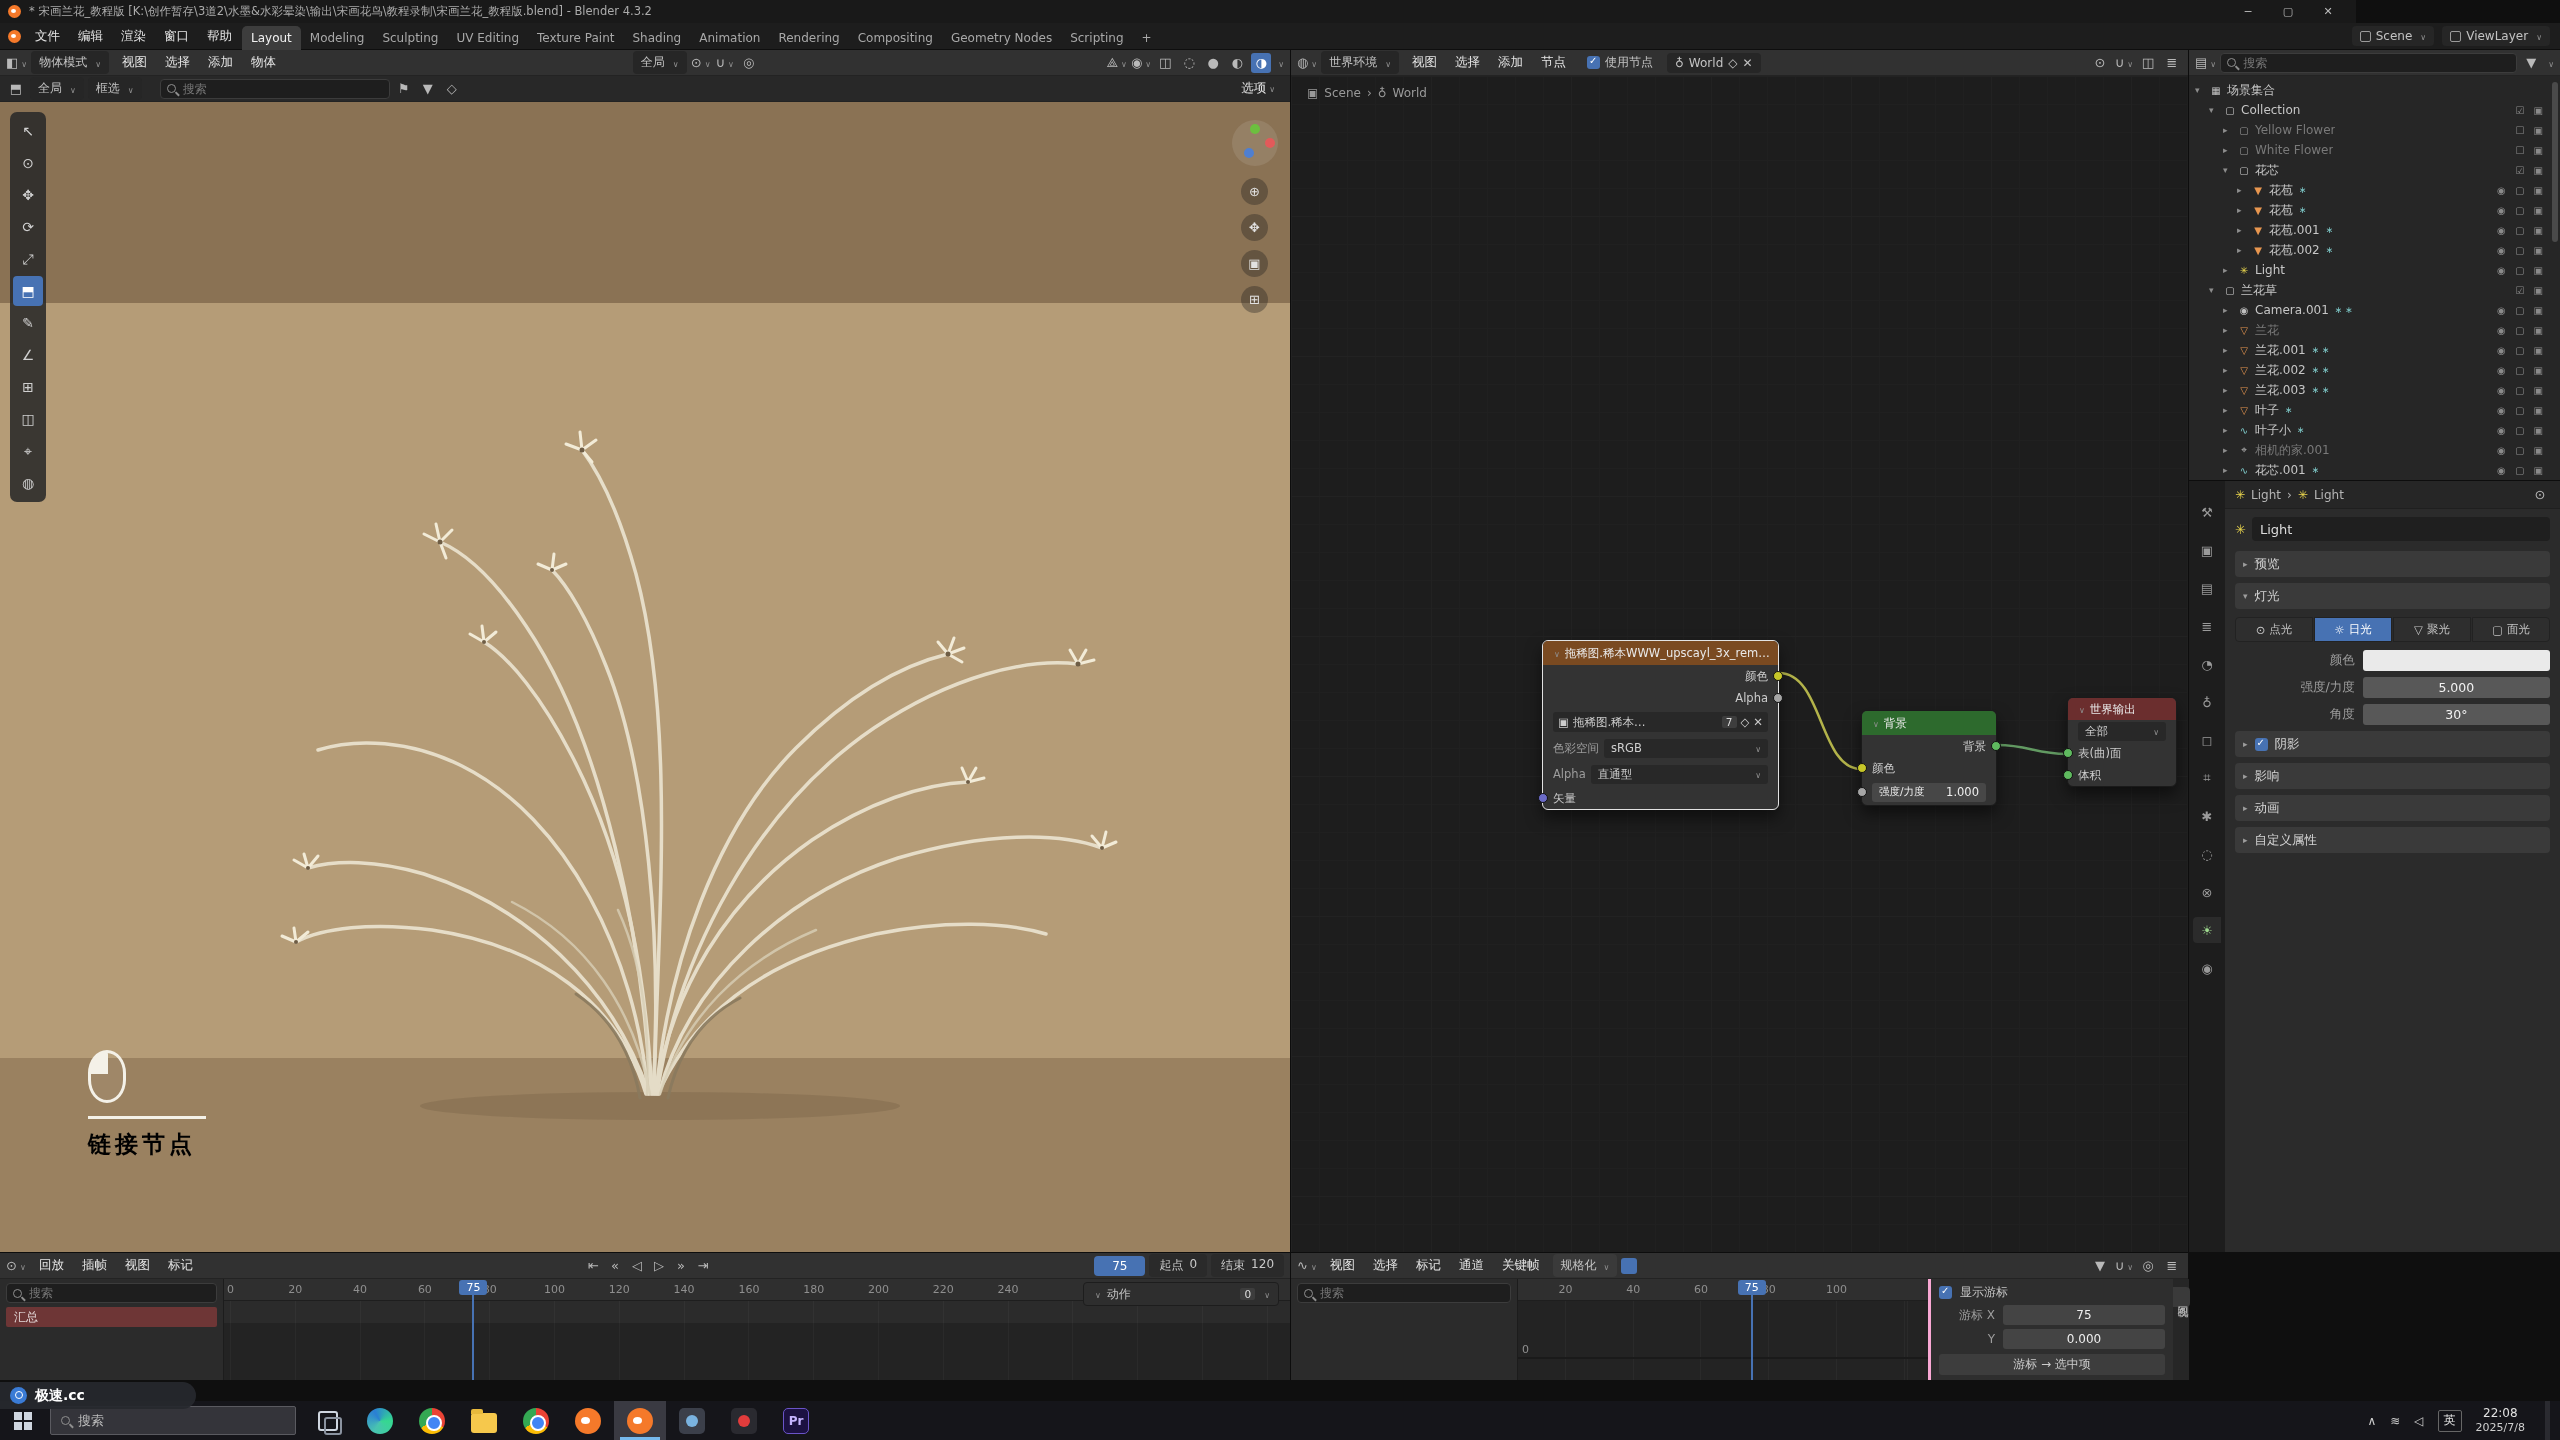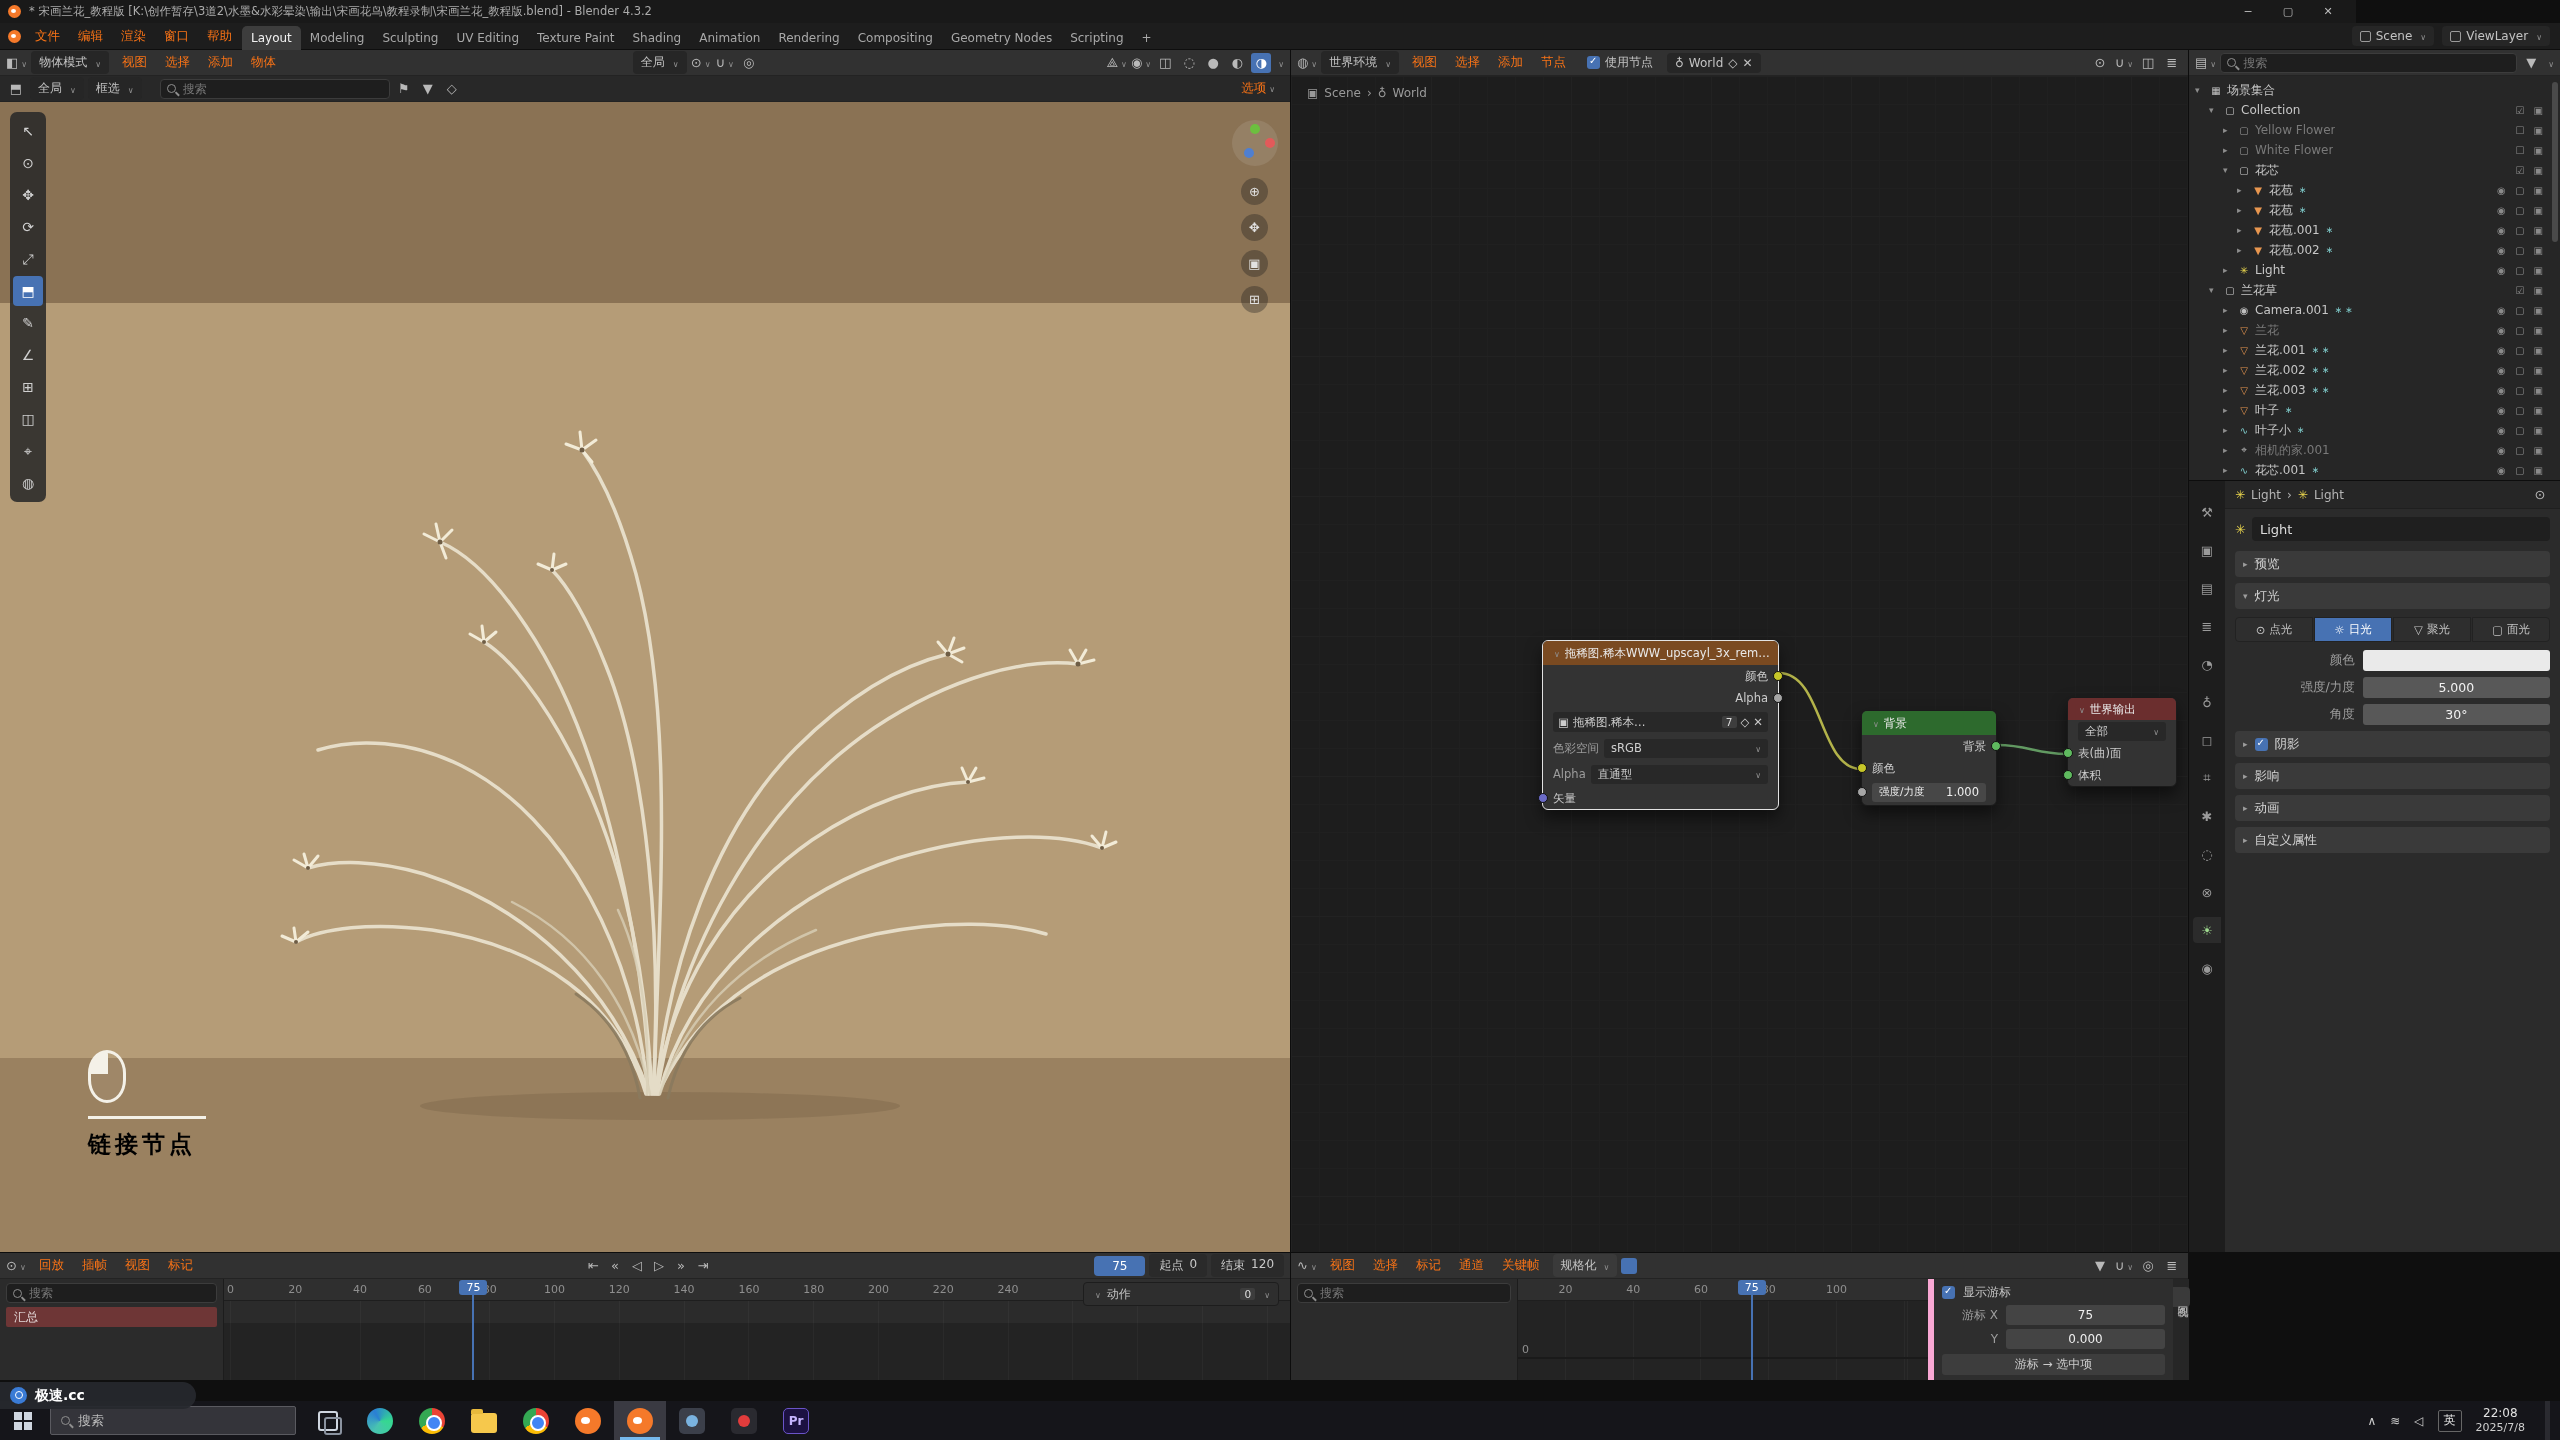--- a/index.html
+++ b/index.html
@@ -5,21 +5,21 @@
   *{margin:0;padding:0;box-sizing:border-box}
   html,body{width:2560px;height:1440px;overflow:hidden;background:#0f0f0f;
     font-family:"DejaVu Sans","Liberation Sans",sans-serif;color:#c3c3c3;font-size:13px}
   #root{position:relative;width:2560px;height:1440px}
   section,header,nav,footer{position:absolute}
   .cr::after{content:"∨";font-size:8px;color:#8f8f8f;margin-left:3px}
   .mag{display:inline-block;width:9px;height:9px;border:1.5px solid #8f8f8f;border-radius:50%;position:relative;flex:none}
   .mag::after{content:"";position:absolute;width:5px;height:1.5px;background:#8f8f8f;left:7px;top:8px;transform:rotate(45deg)}
   .pill{display:inline-flex;align-items:center;gap:5px;background:#262626;border-radius:4px;padding:3px 8px;font-size:12px;white-space:nowrap}
   .icon-btn{display:inline-flex;align-items:center;justify-content:center;min-width:20px;height:20px;color:#b9b9b9;font-size:13px;border-radius:3px}
-  .menu-item{padding:4px 9px;border-radius:3px;font-size:12.5px;color:#f97316;white-space:nowrap}
+  .menu-item{padding:4px 9px;border-radius:3px;font-size:12.5px;color:#e5e5e5;white-space:nowrap}
   .sinput{background:#1e1e1e;border:1px solid #3c3c3c;border-radius:4px;color:#bbb;font-size:12px;padding:2px 6px 2px 22px;outline:none}
   .chk{display:inline-block;width:13px;height:13px;background:#4772b3;border-radius:3px;position:relative;flex:none}
   .chk::after{content:"✓";position:absolute;left:2px;top:-1px;color:#fff;font-size:10px}
 
   
   #titlebar{left:0;top:0;width:2356px;height:23px;background:#191919;display:flex;align-items:center;gap:8px;padding:0 8px;font-size:11.5px;color:#ababab}
   .app-ico{width:13px;height:13px;border-radius:50%;background:#f5792a;position:relative;flex:none}
   .app-ico::after{content:"";position:absolute;left:3px;top:4px;width:5px;height:4px;border-radius:50%;background:#fff}
   .win-controls{margin-left:auto;display:flex}
   .win-btn{width:40px;height:23px;display:flex;align-items:center;justify-content:center;font-size:11px;color:#bdbdbd}
@@ -135,21 +135,21 @@
 
   
   #graph{left:1290px;top:1252px;width:898px;height:128px;background:#242424;border-top:1px solid #0d0d0d;border-left:1px solid #0d0d0d}
   #gr-body{position:absolute;left:0;top:26px;right:0;bottom:0}
   #gr-channels{position:absolute;left:0;top:0;width:227px;bottom:0;background:#2b2b2b;border-right:1px solid #1c1c1c;padding:4px 6px}
   #gr-ruler{position:absolute;left:227px;top:0;width:410px;height:22px;background:#2f2f2f;border-bottom:1px solid #1e1e1e}
   #gr-area{position:absolute;left:227px;top:22px;width:410px;bottom:0;background:#232323;
     background-image:repeating-linear-gradient(90deg,#2a2a2a 0 1px,transparent 1px 67.8px);background-position:-21px 0}
   #gr-zero{position:absolute;left:0;right:0;top:56px;height:2px;background:#1a1a1a}
   #gr-ph-area{position:absolute;left:227px;top:0;width:410px;bottom:0}
-  #gr-side{position:absolute;left:637px;top:0;width:245px;bottom:0;background:#2e2e2e;border-left:6px solid #f9a8d4;padding:5px 8px;display:flex;flex-direction:column;gap:4px;font-size:12px}
+  #gr-side{position:absolute;left:637px;top:0;width:245px;bottom:0;background:#2e2e2e;border-left:3px solid #f9a8d4;padding:5px 8px;display:flex;flex-direction:column;gap:4px;font-size:12px}
   .side-row{display:flex;align-items:center;gap:8px}
   .side-label{width:56px;text-align:right;color:#9d9d9d;white-space:nowrap}
   .side-num{flex:1;height:20px;background:#444;border-radius:3px;display:flex;align-items:center;justify-content:center;color:#eee}
   .side-btn{height:21px;background:#3d3d3d;border-radius:3px;display:flex;align-items:center;justify-content:center;color:#ccc;margin-top:1px}
   #gr-vtab{position:absolute;left:882px;top:0;width:16px;bottom:0;background:#262626}
   .vtab{writing-mode:vertical-rl;background:#3a3a3a;border-radius:0 4px 4px 0;color:#bbb;font-size:11px;padding:10px 1px;position:absolute;top:8px;left:0}
   .norm-pill{display:flex;align-items:center;gap:4px;background:#3a3a3a;border-radius:4px;padding:3px 8px;font-size:12px}
   .blue-toggle{width:16px;height:16px;background:#4772b3;border-radius:3px}
 
   

